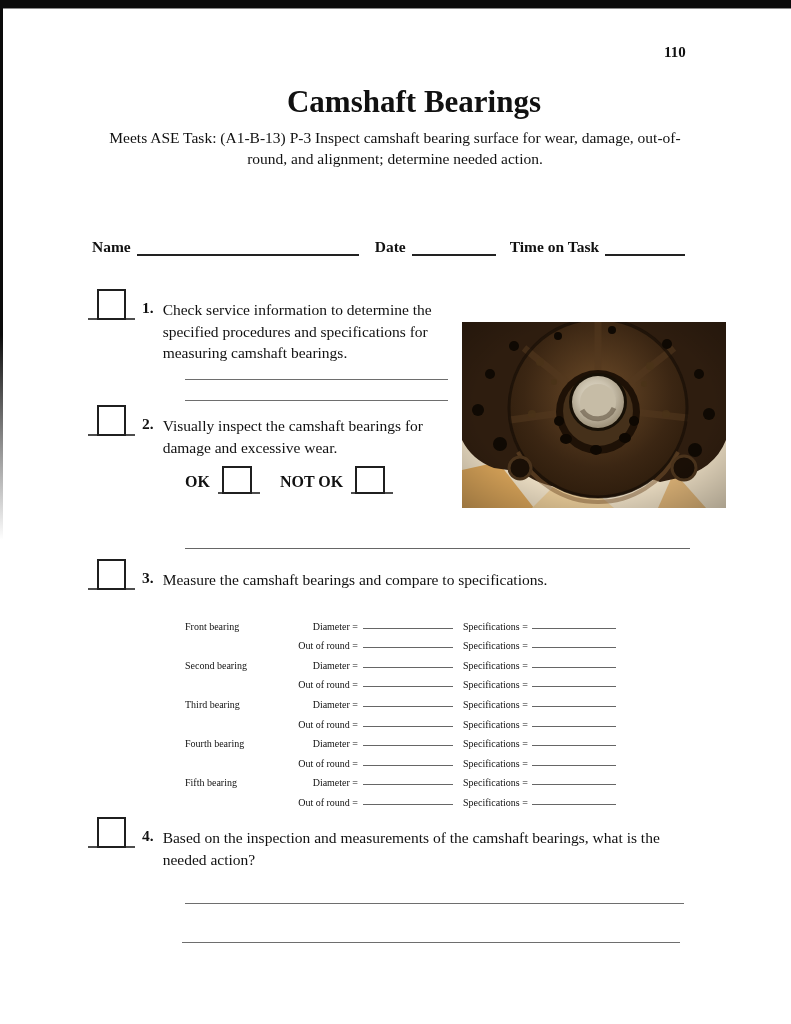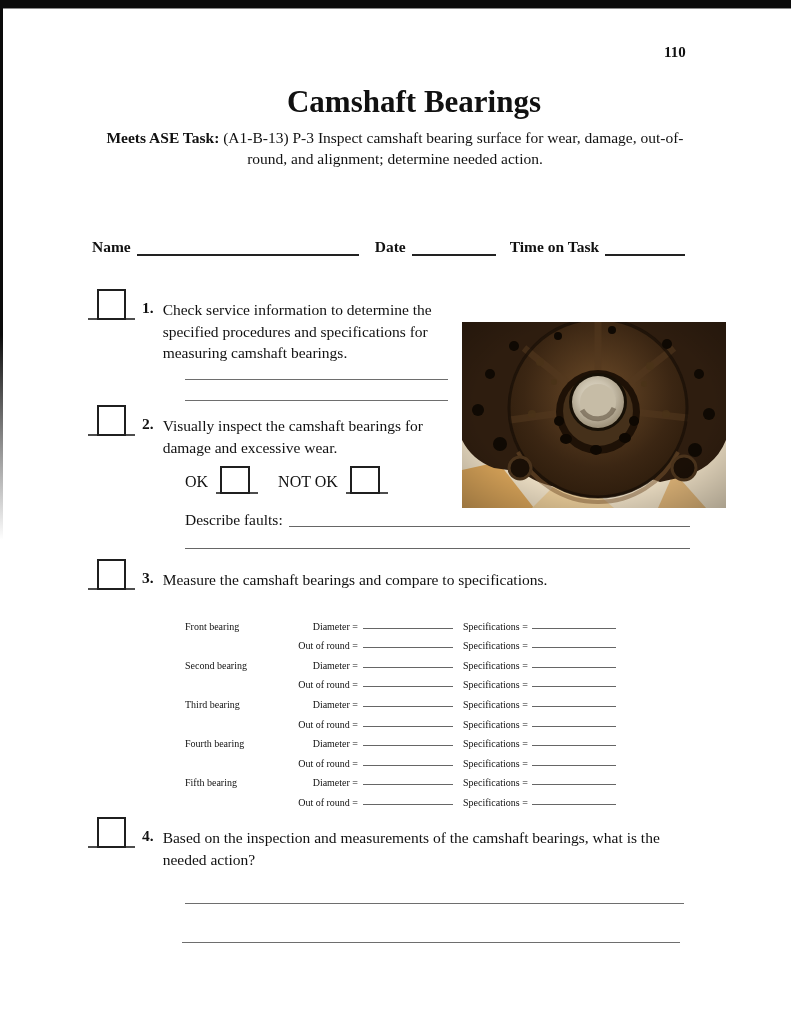--- a/index.html
+++ b/index.html
@@ -9,42 +9,42 @@
   }
   
   .rule{position:absolute;left:0;top:171;width:791px;height:8px;background:#0b0b0b;border-bottom:1px solid #8a8a8a;}
   .side{position:absolute;top:171;width:3px;height:540px;
         background:linear-gradient(to bottom,#0b0b0b 0%,#0b0b0b 62%,rgba(0,0,0,0) 100%);}
   .side.l{left:0;} .side.r{right:0;}
 
   .pnum{position:absolute;top:44px;left:664px;font-size:15px;font-weight:bold;}
   .title{position:absolute;top:84px;left:0;width:100%;text-align:center;font-size:31px;font-weight:bold;line-height:36px;}
   .ase{position:absolute;top:127px;left:95px;width:600px;text-align:center;font-size:15.5px;line-height:21px;}
-  .ase b{font-weight:bold;}
+  .ase b{font-weight:normal;}
 
   .frow{position:absolute;left:92px;width:600px;display:flex;align-items:flex-end;font-size:15.5px;font-weight:bold;white-space:nowrap;}
   .frow1{top:205px;} .frow2{top:242px;}
   .uline{display:inline-block;height:15px;border-bottom:2px solid #222;}
   .g6{margin-left:6px;} .g14{margin-left:14px;margin-top:33px;} .g16{margin-left:16px;} .g20{margin-left:20px;}
   .score{margin-left:19px;}
 
   .task{position:absolute;left:88px;display:flex;align-items:flex-start;font-size:15.5px;}
   .cb{position:relative;width:47px;height:30px;flex:none;}
   .cb-base{position:absolute;left:0;right:0;bottom:0;border-bottom:2px solid #4d4d4d;}
   .cb-box{position:absolute;left:9px;bottom:0;width:25px;height:27px;border:2px solid #1f1f1f;background:#fff;}
   .num{font-weight:bold;padding:9px 9px 0 7px;}
   .ttext{padding-top:9px;line-height:21.5px;}
   .t1 .ttext{width:300px;} .t2 .ttext{width:308px;} .t3 .ttext{width:540px;} .t4 .ttext{width:515px;}
   .t1{top:290px;} .t2{top:406px;} .t3{top:560px;} .t4{top:818px;}
 
   .blank{position:absolute;border-bottom:1.5px solid #6e6e6e;height:14px;}
   .a1a{left:185px;top:365px;width:263px;} .a1b{left:185px;top:386px;width:263px;}
   .a4a{left:185px;top:889px;width:499px;} .a4b{left:182px;top:928px;width:498px;}
 
-  .okrow{position:absolute;left:185px;top:466px;display:flex;align-items:flex-end;font-size:16px;font-weight:normal;}
+  .okrow{position:absolute;left:185px;top:466px;display:flex;align-items:flex-end;font-size:16px;font-weight:bold;}
   .okrow .word{padding-bottom:3px;}
   .cbs{position:relative;width:42px;height:28px;margin-left:8px;flex:none;}
   .cbs .cb-box{left:4px;width:26px;height:24px;}
   .nok{margin-left:20px;}
 
   .df1{position:absolute;left:185px;top:511px;width:505px;display:flex;align-items:flex-end;font-size:15.5px;}
   .dfline{flex:1;border-bottom:1.5px solid #666;height:15px;margin:0 0 2px 6px;}
   .df2{position:absolute;left:185px;top:533px;width:505px;height:15px;border-bottom:1.5px solid #666;}
 
   .mtable{position:absolute;left:185px;top:612px;font-size:10px;}
@@ -103,24 +103,20 @@
     <span class="word">OK</span>
     <span class="cb cbs">
         <span class="cb-base"></span>
         <span class="cb-box"></span>
       </span>
     <span class="word nok">NOT OK</span>
     <span class="cb cbs">
         <span class="cb-base"></span>
         <span class="cb-box"></span>
       </span>
-  </div>
-  <div class="df1">
-    <span>Describe faults:</span>
-    <span class="dfline"></span>
   </div>
   <div class="df2"></div>
 
   <div class="task t3">
     <span class="cb">
         <span class="cb-base"></span>
         <span class="cb-box"></span>
       </span>
     <span class="num">3.</span>
     <span class="ttext">Measure the camshaft bearings and compare to specifications.</span>

